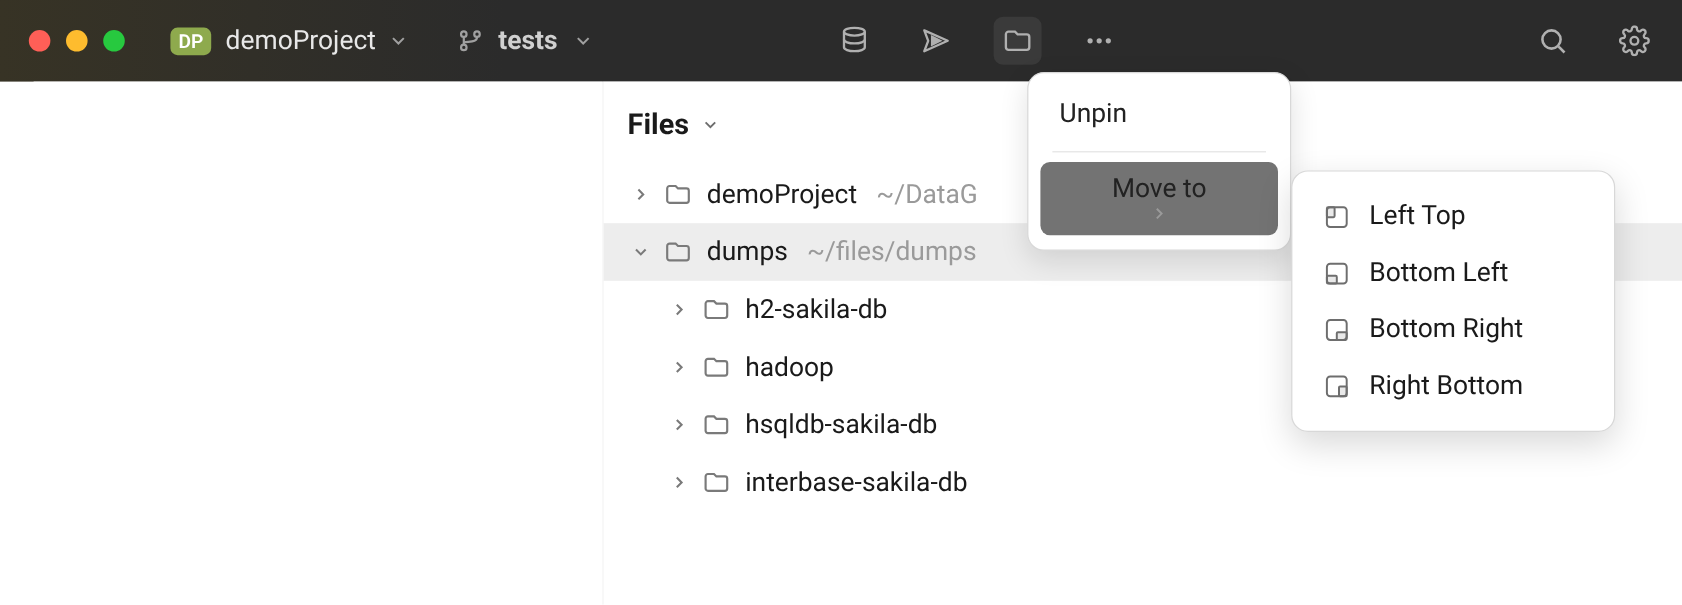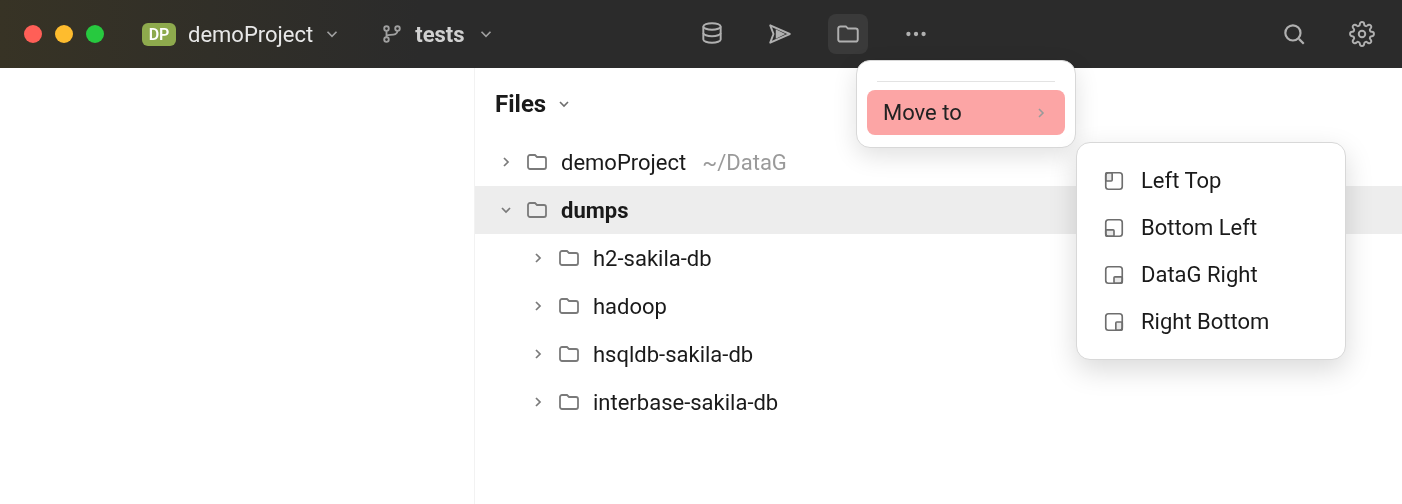--- a/index.html
+++ b/index.html
@@ -35,42 +35,42 @@
     .project-name { color: #e8e8e8; font-size: 22px; margin-right: 10px; }
     .chev { color: #a0a0a0; }
     .branch-block { display: flex; align-items: center; margin-left: 40px; gap: 12px; }
     .branch-icon { color: #a0a0a0; }
     .branch-name { color: #d0d0d0; font-size: 22px; font-weight: bold; }
     .toolbar-right { margin-left: auto; display: flex; align-items: center; gap: 28px; }
     .tb-icon { color: #b0b0b0; display:flex; align-items:center; justify-content:center; width:40px; height:40px; border-radius:8px; }
     .tb-icon.active { background: #3a3a3a; }
     .far-right { display:flex; align-items:center; gap: 28px; margin-left: 50px; }
 
-    .main { display: flex; height: calc(504px - 68px); }
+    .main { display: flex; height: calc(504px - 68px); margin-left: 28px; }
     .left-gutter { width: 474px; background: #fff; }
     .files-panel { flex: 1; background: #fff; padding-top: 22px; position: relative; border-left: 1px solid rgba(0,0,0,0.05);}
     .panel-header { display: flex; align-items: center; gap: 10px; font-size: 24px; font-weight: 700; padding-left: 20px; margin-bottom: 20px; color:#1a1a1a; }
     .panel-chev { color: #6e6e6e; }
 
     .tree-row { display:flex; align-items:center; height:48px; font-size:22px; color:#1a1a1a; }
-    .tree-row.selected { background:#ededed;font-weight:bold; }
+    .tree-row.selected { background:#ededed; }
     .tri { width: 22px; display:inline-flex; justify-content:center; color:#7a7a7a; margin-right: 8px; }
     .folder-ic { color:#7a7a7a; margin-right: 12px; display:inline-flex; }
     .row-path { color:#9a9a9a; margin-left: 16px; font-size:22px; }
     .indent-0 { padding-left: 20px; }
     .indent-1 { padding-left: 52px; }
 
     .context-menu {
       position: absolute; top: 60px; left: 856px;
       width: 220px; background: #fff; border: 1px solid #d8d8d8;
       border-radius: 14px; box-shadow: 0 8px 24px rgba(0,0,0,0.12);
       padding: 12px 10px;
     }
     .menu-item { display:flex; align-items:center; justify-content:space-between; padding: 10px 16px; font-size:22px; border-radius:8px; color:#222; }
-    .menu-item.highlight { background:#fca5a5; }
+    .menu-item.highlight { background:#737373;flex-direction:column; }
     .menu-sep { height:1px; background:#e3e3e3; margin: 8px 10px; }
     .menu-sub-arrow { color: #9a9a9a; }
 
     .submenu {
       position: absolute; top: 142px; left: 1076px;
       width: 270px; background: #fff; border: 1px solid #d8d8d8;
       border-radius: 14px; box-shadow: 0 10px 28px rgba(0,0,0,0.15);
       padding: 14px 12px;
     }
     .sub-item { display:flex; align-items:center; gap: 16px; padding: 11px 14px; font-size:22px; border-radius: 10px; color:#1a1a1a; }
@@ -190,20 +190,21 @@
         <svg width="16" height="16" viewBox="0 0 24 24" fill="none" stroke="currentColor" stroke-width="2.6">
             <polyline points="6 9 12 15 18 9"></polyline>
           </svg>
       </span>
       <span class="folder-ic">
         <svg width="24" height="24" viewBox="0 0 24 24" fill="none" stroke="currentColor" stroke-width="1.8">
             <path d="M3 7a2 2 0 0 1 2-2h5l2 2h7a2 2 0 0 1 2 2v8a2 2 0 0 1-2 2H5a2 2 0 0 1-2-2V7z"></path>
           </svg>
       </span>
       <span>dumps</span>
+      <span class="row-path">~/files/dumps</span>
     </div>
 
 
     <div class="tree-row indent-1">
       <span class="tri">
         <svg width="16" height="16" viewBox="0 0 24 24" fill="none" stroke="currentColor" stroke-width="2.6">
             <polyline points="9 6 15 12 9 18"></polyline>
           </svg>
       </span>
       <span class="folder-ic">
@@ -252,20 +253,23 @@
         <svg width="24" height="24" viewBox="0 0 24 24" fill="none" stroke="currentColor" stroke-width="1.8">
             <path d="M3 7a2 2 0 0 1 2-2h5l2 2h7a2 2 0 0 1 2 2v8a2 2 0 0 1-2 2H5a2 2 0 0 1-2-2V7z"></path>
           </svg>
       </span>
       <span>interbase-sakila-db</span>
     </div>
   </div>
 </div>
 
 <div class="context-menu">
+  <div class="menu-item">
+    <span>Unpin</span>
+  </div>
   <div class="menu-sep"></div>
   <div class="menu-item highlight">
     <span>Move to</span>
     <span class="menu-sub-arrow">
       <svg width="16" height="16" viewBox="0 0 24 24" fill="none" stroke="currentColor" stroke-width="2.4">
           <polyline points="9 6 15 12 9 18"></polyline>
         </svg>
     </span>
   </div>
 </div>
@@ -289,21 +293,21 @@
     </span>
     <span>Bottom Left</span>
   </div>
   <div class="sub-item">
     <span class="dock-icon">
       <svg width="22" height="22" viewBox="0 0 24 24" fill="none" stroke="currentColor" stroke-width="1.8">
           <rect x="3" y="3" width="18" height="18" rx="3"></rect>
           <rect x="12" y="14" width="9" height="7" rx="1" fill="currentColor" fill-opacity="0.15"></rect>
         </svg>
     </span>
-    <span>DataG Right</span>
+    <span>Bottom Right</span>
   </div>
   <div class="sub-item">
     <span class="dock-icon">
       <svg width="22" height="22" viewBox="0 0 24 24" fill="none" stroke="currentColor" stroke-width="1.8">
           <rect x="3" y="3" width="18" height="18" rx="3"></rect>
           <rect x="14" y="12" width="7" height="9" rx="1" fill="currentColor" fill-opacity="0.15"></rect>
         </svg>
     </span>
     <span>Right Bottom</span>
   </div>

